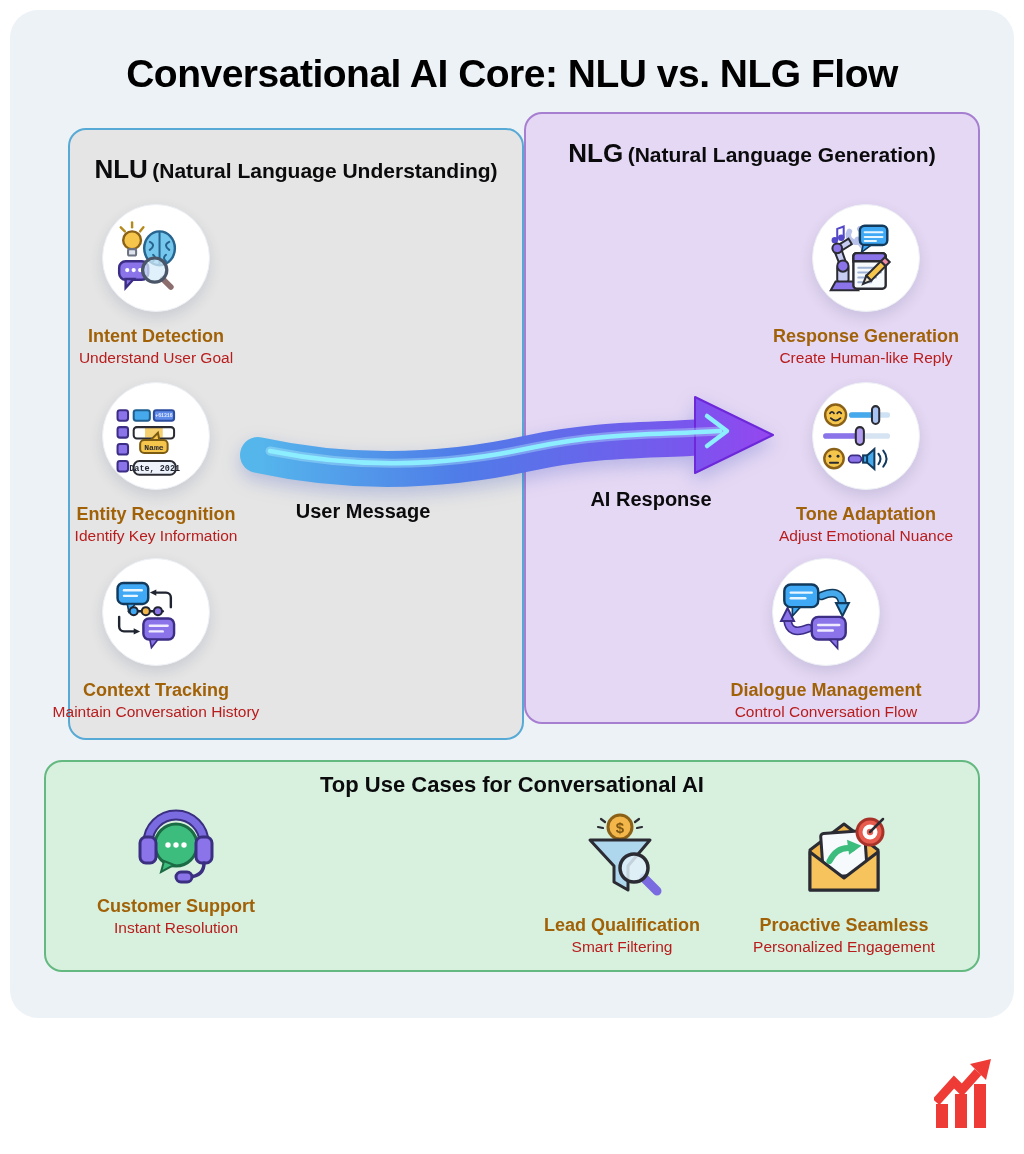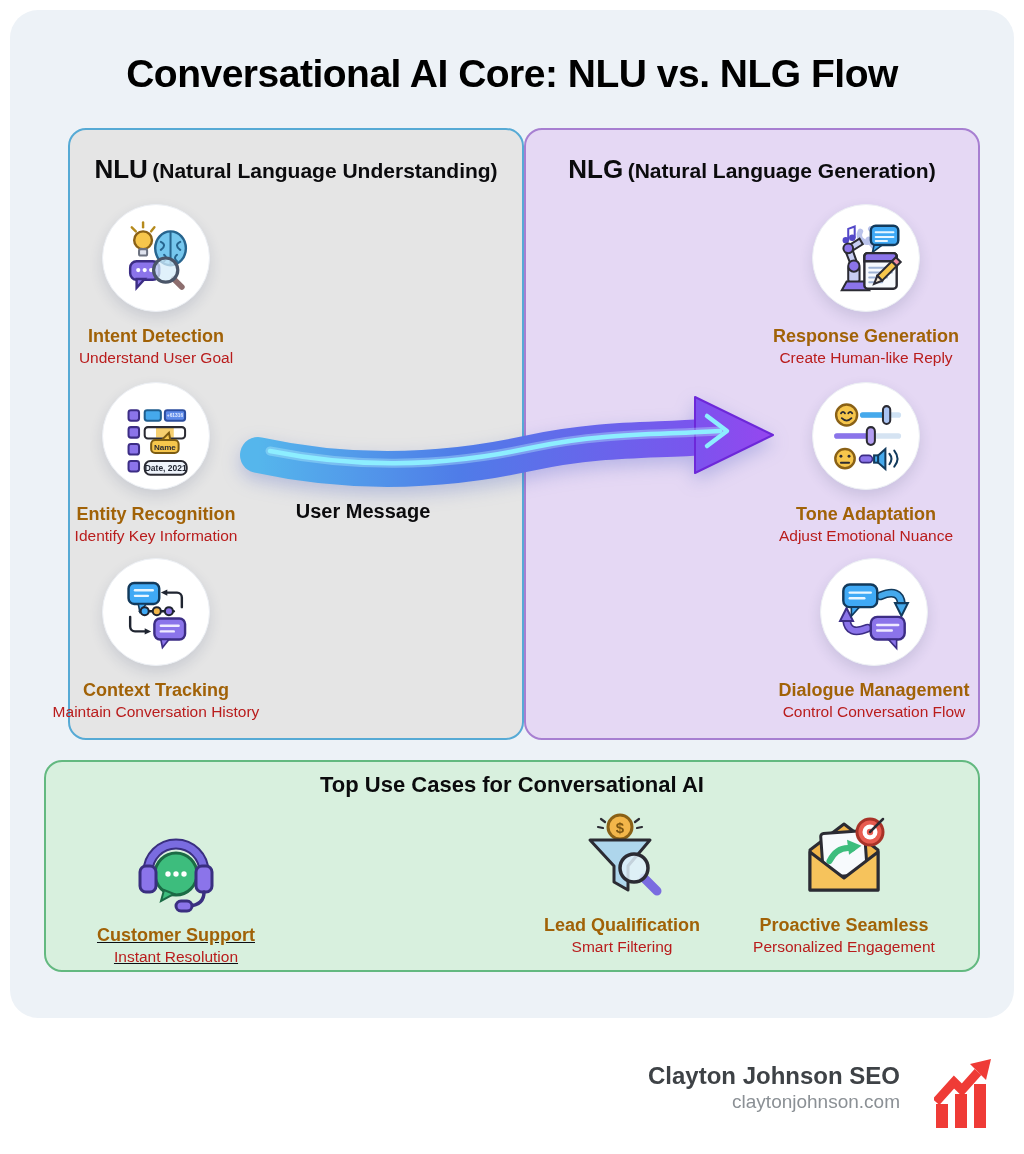--- a/index.html
+++ b/index.html
@@ -4,29 +4,29 @@
 <style>
   html,body{margin:0;padding:0;background:#ffffff;}
   .canvas{position:relative;width:1024px;height:1154px;background:#ffffff;overflow:hidden;
           font-family:"Liberation Sans",sans-serif;color:#0c0f14;}
   .bg-card{position:absolute;left:10px;top:10px;width:1004px;height:1008px;
            background:#edf2f7;border-radius:28px;}
   .main-title{position:absolute;left:0;top:52px;width:1024px;text-align:center;
               font-size:39px;font-weight:bold;letter-spacing:-0.5px;color:#000000;}
   .panel{position:absolute;border-radius:18px;box-sizing:border-box;}
   .panel-nlu{left:44px;top:128px;width:456px;height:612px;background:#e5e5e5;border:2px solid #56aad5;margin-left:24px;}
-  .panel-nlg{left:524px;top:128px;width:456px;height:612px;background:#e5d8f4;border:2px solid #a77fd1;}
+  .panel-nlg{left:524px;top:112px;width:456px;height:612px;background:#e5d8f4;border:2px solid #a77fd1;}
   .panel-usecases{left:44px;top:760px;width:936px;height:212px;background:#d8f0de;border:2px solid #63b980;}
   .panel-heading{position:absolute;top:24px;left:0;width:100%;text-align:center;color:#0b0b0d;white-space:nowrap;}
   .panel-heading .abbr{font-size:26px;font-weight:bold;}
   .panel-heading .full{font-size:21px;font-weight:bold;}
   .node{position:absolute;width:280px;display:flex;flex-direction:column;align-items:center;}
   .circle{width:106px;height:106px;border-radius:50%;background:#ffffff;border:1px solid #eceff4;
-          box-shadow:0 6px 14px rgba(40,60,100,.14);display:flex;align-items:center;justify-content:center;
-          margin-bottom:13px;}
+          box-shadow:0 6px 14px rgba(40,60,100,.14);display:flex;align-items:center;justify-content:flex-start;
+          margin-bottom:13px;font-family:Liberation Mono, monospace;}
   .node-title{font-size:18px;font-weight:bold;color:#a16207;line-height:22px;white-space:nowrap;}
   .node-sub{font-size:15.5px;color:#b91c1c;line-height:21px;white-space:nowrap;}
   .flow-label{position:absolute;width:280px;text-align:center;font-size:20px;font-weight:bold;color:#0b0b0d;}
   .uc-heading{position:absolute;left:44px;top:772px;width:936px;text-align:center;
               font-size:22px;font-weight:bold;color:#0b0b0d;}
   .uc-node{position:absolute;width:280px;display:flex;flex-direction:column;align-items:center;}
   .uc-icon{width:96px;height:96px;display:flex;align-items:center;justify-content:center;margin-bottom:8px;}
   .footer{position:absolute;top:1062px;right:124px;text-align:right;}
   .footer-brand{font-size:24px;font-weight:bold;color:#3e4246;line-height:28px;}
   .footer-site{font-size:19px;color:#8b9095;line-height:24px;}
@@ -189,21 +189,21 @@
           <rect x="62" y="76" width="6" height="9" fill="#45a9ec" stroke="#123a5c" stroke-width="2.5"></rect>
           <polygon points="67,76 76,68 76,93 67,85" fill="#45a9ec" stroke="#123a5c" stroke-width="2.5"></polygon>
           <path d="M 81 74 q 5 6 0 13 M 87 70 q 8 10 0 20" fill="none" stroke="#123a5c" stroke-width="2.5"></path>
         </g>
       </svg>
     </div>
     <div class="node-title">Tone Adaptation</div>
     <div class="node-sub">Adjust Emotional Nuance</div>
   </div>
 
-  <div class="node" style="left:734px;top:558px;">
+  <div class="node" style="left:686px;top:558px;">
     <div class="circle">
       <svg width="84" height="84" viewBox="0 0 104 104">
         <g stroke-linecap="round">
           <path d="M 60 32 Q 84 22 86 42" fill="none" stroke="#123a5c" stroke-width="11"></path>
           <path d="M 60 32 Q 84 22 86 42" fill="none" stroke="#45a9ec" stroke-width="7"></path>
           <polygon points="78,41 94,41 86,57" fill="#45a9ec" stroke="#123a5c" stroke-width="2.5"></polygon>
           <path d="M 44 72 Q 20 82 18 62" fill="none" stroke="#3c2d85" stroke-width="11"></path>
           <path d="M 44 72 Q 20 82 18 62" fill="none" stroke="#8b74ea" stroke-width="7"></path>
           <polygon points="10,63 26,63 18,47" fill="#8b74ea" stroke="#3c2d85" stroke-width="2.5"></polygon>
           <rect x="14" y="18" width="42" height="28" rx="8" fill="#3fa9f5" stroke="#123a5c" stroke-width="3"></rect>
@@ -236,25 +236,26 @@
       </defs>
       <path d="M 28 70 C 110 88, 200 90, 300 68 C 370 53, 420 56, 475 52" fill="none" stroke="url(#gradShaft)" stroke-width="36" stroke-linecap="round"></path>
       <polygon points="465,12 543,50 465,88" fill="url(#gradHead)" stroke="#6d28d9" stroke-width="2" stroke-linejoin="round"></polygon>
       <path d="M 40 66 C 120 82, 205 84, 305 62 C 372 48, 425 50, 490 46" fill="none" stroke="#bff6ff" stroke-opacity="0.35" stroke-width="9" stroke-linecap="round"></path>
       <path d="M 40 66 C 120 82, 205 84, 305 62 C 372 48, 425 50, 490 46" fill="none" stroke="#8deeff" stroke-width="4.5" stroke-linecap="round"></path>
       <path d="M 477 31 L 497 46 L 477 61" fill="none" stroke="#8deeff" stroke-width="4.5" stroke-linecap="round" stroke-linejoin="round"></path>
     </svg>
   </div>
 
   <div class="flow-label" style="left:223px;top:500px;">User Message</div>
+  <div class="flow-label" style="left:511px;top:488px;">AI Response</div>
 
   <div class="panel panel-usecases"></div>
   <div class="uc-heading">Top Use Cases for Conversational AI</div>
 
-  <div class="uc-node" style="left:36px;top:820px;text-decoration:underline;">
+  <div class="uc-node" style="left:36px;top:791px;">
     <div class="uc-icon">
       <svg width="96" height="96" viewBox="0 0 96 96">
         <g stroke-linecap="round">
           <path d="M 20 52 a 28 28 0 0 1 56 0" fill="none" stroke="#3a2f80" stroke-width="11"></path>
           <path d="M 20 52 a 28 28 0 0 1 56 0" fill="none" stroke="#7a6ce0" stroke-width="7"></path>
           <circle cx="48" cy="54" r="21" fill="#3dbd7d" stroke="#1b6b45" stroke-width="3"></circle>
           <polygon points="36,70 46,74 33,81" fill="#3dbd7d" stroke="#1b6b45" stroke-width="2"></polygon>
           <circle cx="40" cy="54" r="2.7" fill="#ffffff"></circle>
             <circle cx="48" cy="54" r="2.7" fill="#ffffff"></circle>
             <circle cx="56" cy="54" r="2.7" fill="#ffffff"></circle>
@@ -305,24 +306,20 @@
           <circle cx="74" cy="22" r="7.5" fill="#ffffff"></circle>
           <circle cx="74" cy="22" r="3.2" fill="#e85c50"></circle>
           <line x1="74" y1="22" x2="87" y2="9" stroke="#2b2b33" stroke-width="2.5"></line>
         </g>
       </svg>
     </div>
     <div class="node-title">Proactive Seamless</div>
     <div class="node-sub">Personalized Engagement</div>
   </div>
 
-  <div class="footer">
-    <div class="footer-brand">Clayton Johnson SEO</div>
-    <div class="footer-site">claytonjohnson.com</div>
-  </div>
   <div class="footer-logo">
     <svg width="58" height="70" viewBox="0 0 58 70">
       <rect x="2" y="46" width="12" height="24" fill="#ef3b36"></rect>
       <rect x="21" y="36" width="12" height="34" fill="#ef3b36"></rect>
       <rect x="40" y="26" width="12" height="44" fill="#ef3b36"></rect>
       <path d="M 2 44 L 20 24 L 28 32 L 44 14" fill="none" stroke="#ef3b36" stroke-width="9"></path>
       <polygon points="36,6 57,1 52,22" fill="#ef3b36"></polygon>
     </svg>
   </div>
 </div>

